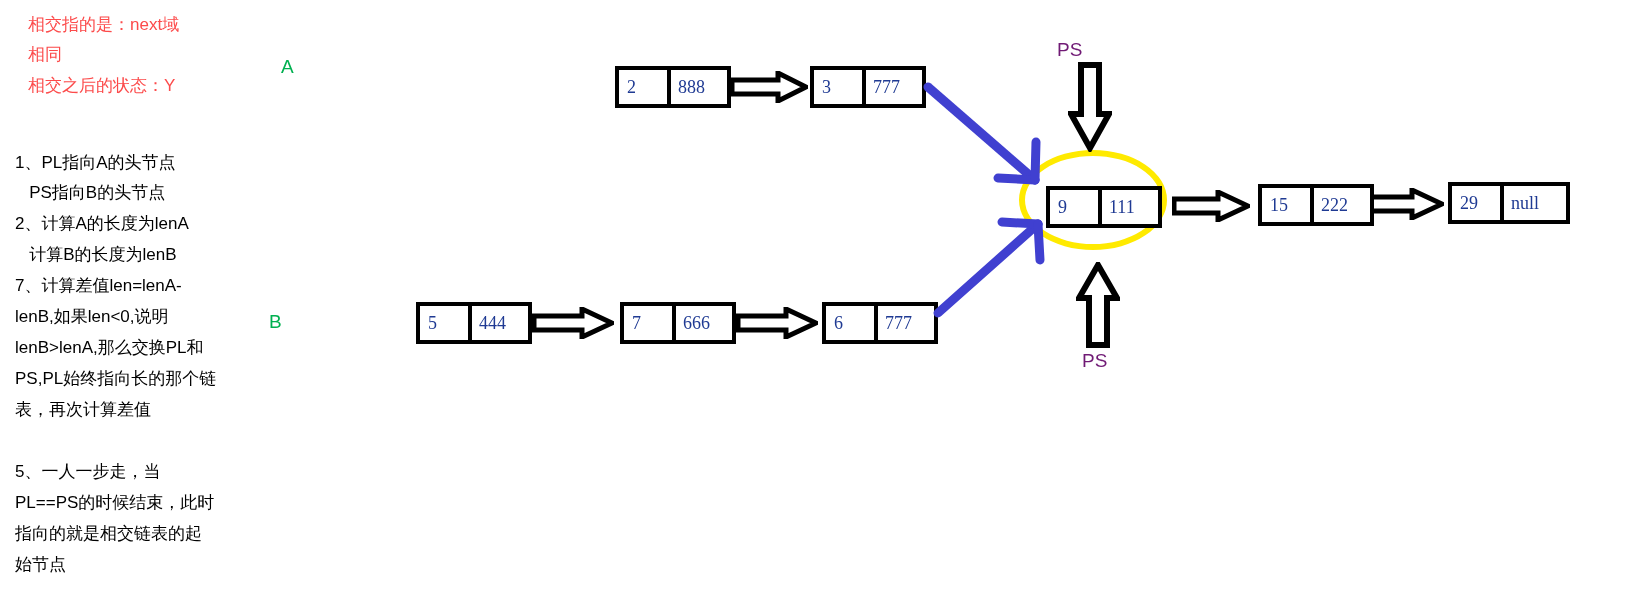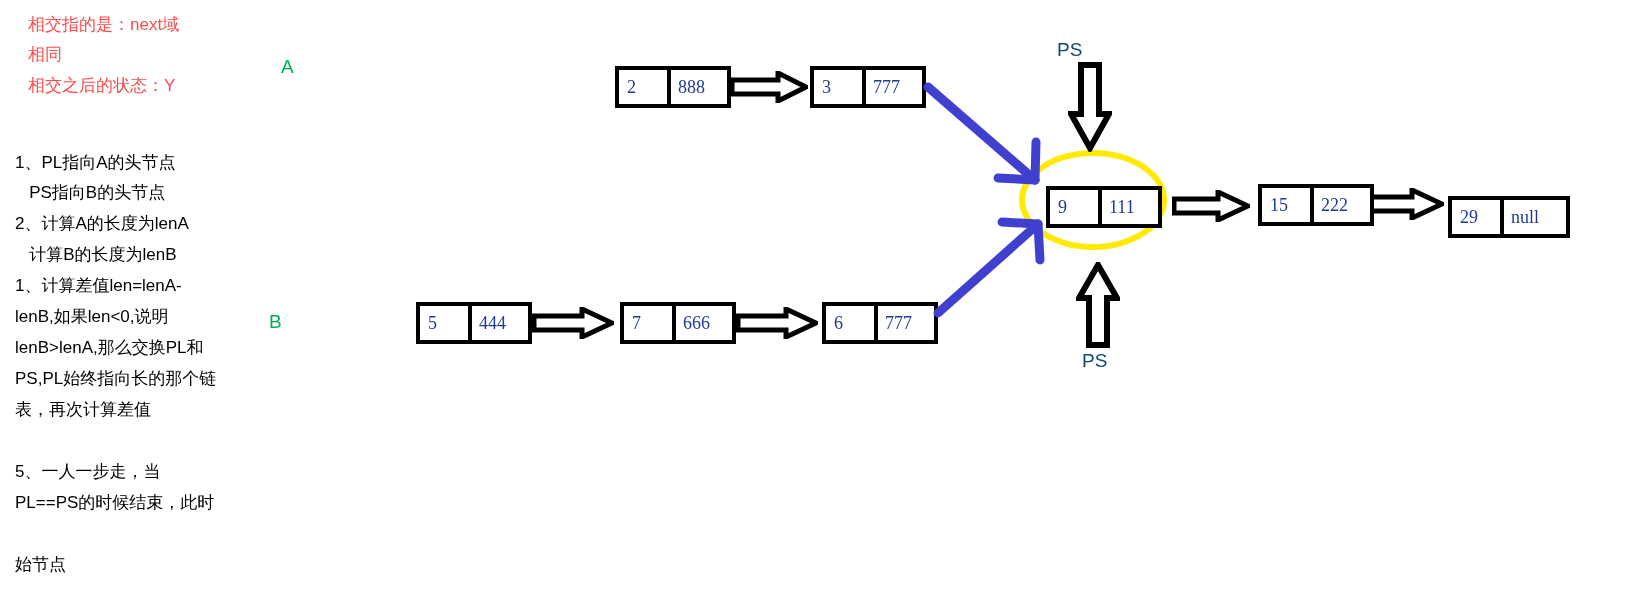--- a/index.html
+++ b/index.html
@@ -38,21 +38,21 @@
 
   .list-label {
     position: absolute;
     color: #00b050;
     font-size: 19px;
     font-family: "Liberation Sans", "DejaVu Sans", sans-serif;
   }
 
   .ptr-label {
     position: absolute;
-    color: #0c4a6e;
+    color: #701a75;
     font-size: 19px;
     font-family: "Liberation Sans", "DejaVu Sans", sans-serif;
   }
 
   
   .node {
     position: absolute;
     display: flex;
     border: 4px solid #000000;
     background: #ffffff;
@@ -108,27 +108,28 @@
 <div id="canvas">
 
   <div class="note-red" style="left:28px; top:10px;">相交指的是：next域</div>
   <div class="note-red" style="left:28px; top:40px;">相同</div>
   <div class="note-red" style="left:28px; top:71px;">相交之后的状态：Y</div>
 
   <div class="note-blue" style="left:15px; top:148px;">1、PL指向A的头节点</div>
   <div class="note-blue" style="left:15px; top:178px;">   PS指向B的头节点</div>
   <div class="note-blue" style="left:15px; top:209px;">2、计算A的长度为lenA</div>
   <div class="note-blue" style="left:15px; top:240px;">   计算B的长度为lenB</div>
-  <div class="note-blue" style="left:15px; top:271px;">1、计算差值len=lenA-</div>
+  <div class="note-blue" style="left:15px; top:271px;">7、计算差值len=lenA-</div>
   <div class="note-blue" style="left:15px; top:302px;">lenB,如果len&lt;0,说明</div>
   <div class="note-blue" style="left:15px; top:333px;">lenB&gt;lenA,那么交换PL和</div>
   <div class="note-blue" style="left:15px; top:364px;">PS,PL始终指向长的那个链</div>
   <div class="note-blue" style="left:15px; top:395px;">表，再次计算差值</div>
   <div class="note-blue" style="left:15px; top:457px;">5、一人一步走，当</div>
   <div class="note-blue" style="left:15px; top:488px;">PL==PS的时候结束，此时</div>
+  <div class="note-blue" style="left:15px; top:519px;">指向的就是相交链表的起</div>
   <div class="note-blue" style="left:15px; top:550px;">始节点</div>
 
   <div class="list-label" style="left:281px; top:56px;">A</div>
   <div class="list-label" style="left:269px; top:311px;">B</div>
 
   <div class="ptr-label" style="left:1057px; top:39px;">PS</div>
   <div class="ptr-label" style="left:1082px; top:350px;">PS</div>
 
   <div class="node" style="left:615px; top:66px;">
     <div class="cell data">2</div>
@@ -172,21 +173,21 @@
   <div class="node" style="left:1046px; top:186px;">
     <div class="cell data">9</div>
     <div class="cell next">111</div>
   </div>
 
   <div class="node" style="left:1258px; top:184px;">
     <div class="cell data">15</div>
     <div class="cell next">222</div>
   </div>
 
-  <div class="node wide" style="left:1448px; top:196px;">
+  <div class="node wide" style="left:1448px; top:182px;">
     <div class="cell data">29</div>
     <div class="cell next">null</div>
   </div>
 
   <svg class="block-arrow" style="left:1172px; top:190px;" width="78" height="32" viewBox="0 0 78 32">
     <polygon points="2,9 46,9 46,2 76,16 46,30 46,23 2,23" fill="#ffffff" stroke="#000000" stroke-width="5" stroke-linejoin="miter"></polygon>
   </svg>
 
   <svg class="block-arrow" style="left:1366px; top:188px;" width="78" height="32" viewBox="0 0 78 32">
     <polygon points="2,9 46,9 46,2 76,16 46,30 46,23 2,23" fill="#ffffff" stroke="#000000" stroke-width="5" stroke-linejoin="miter"></polygon>

